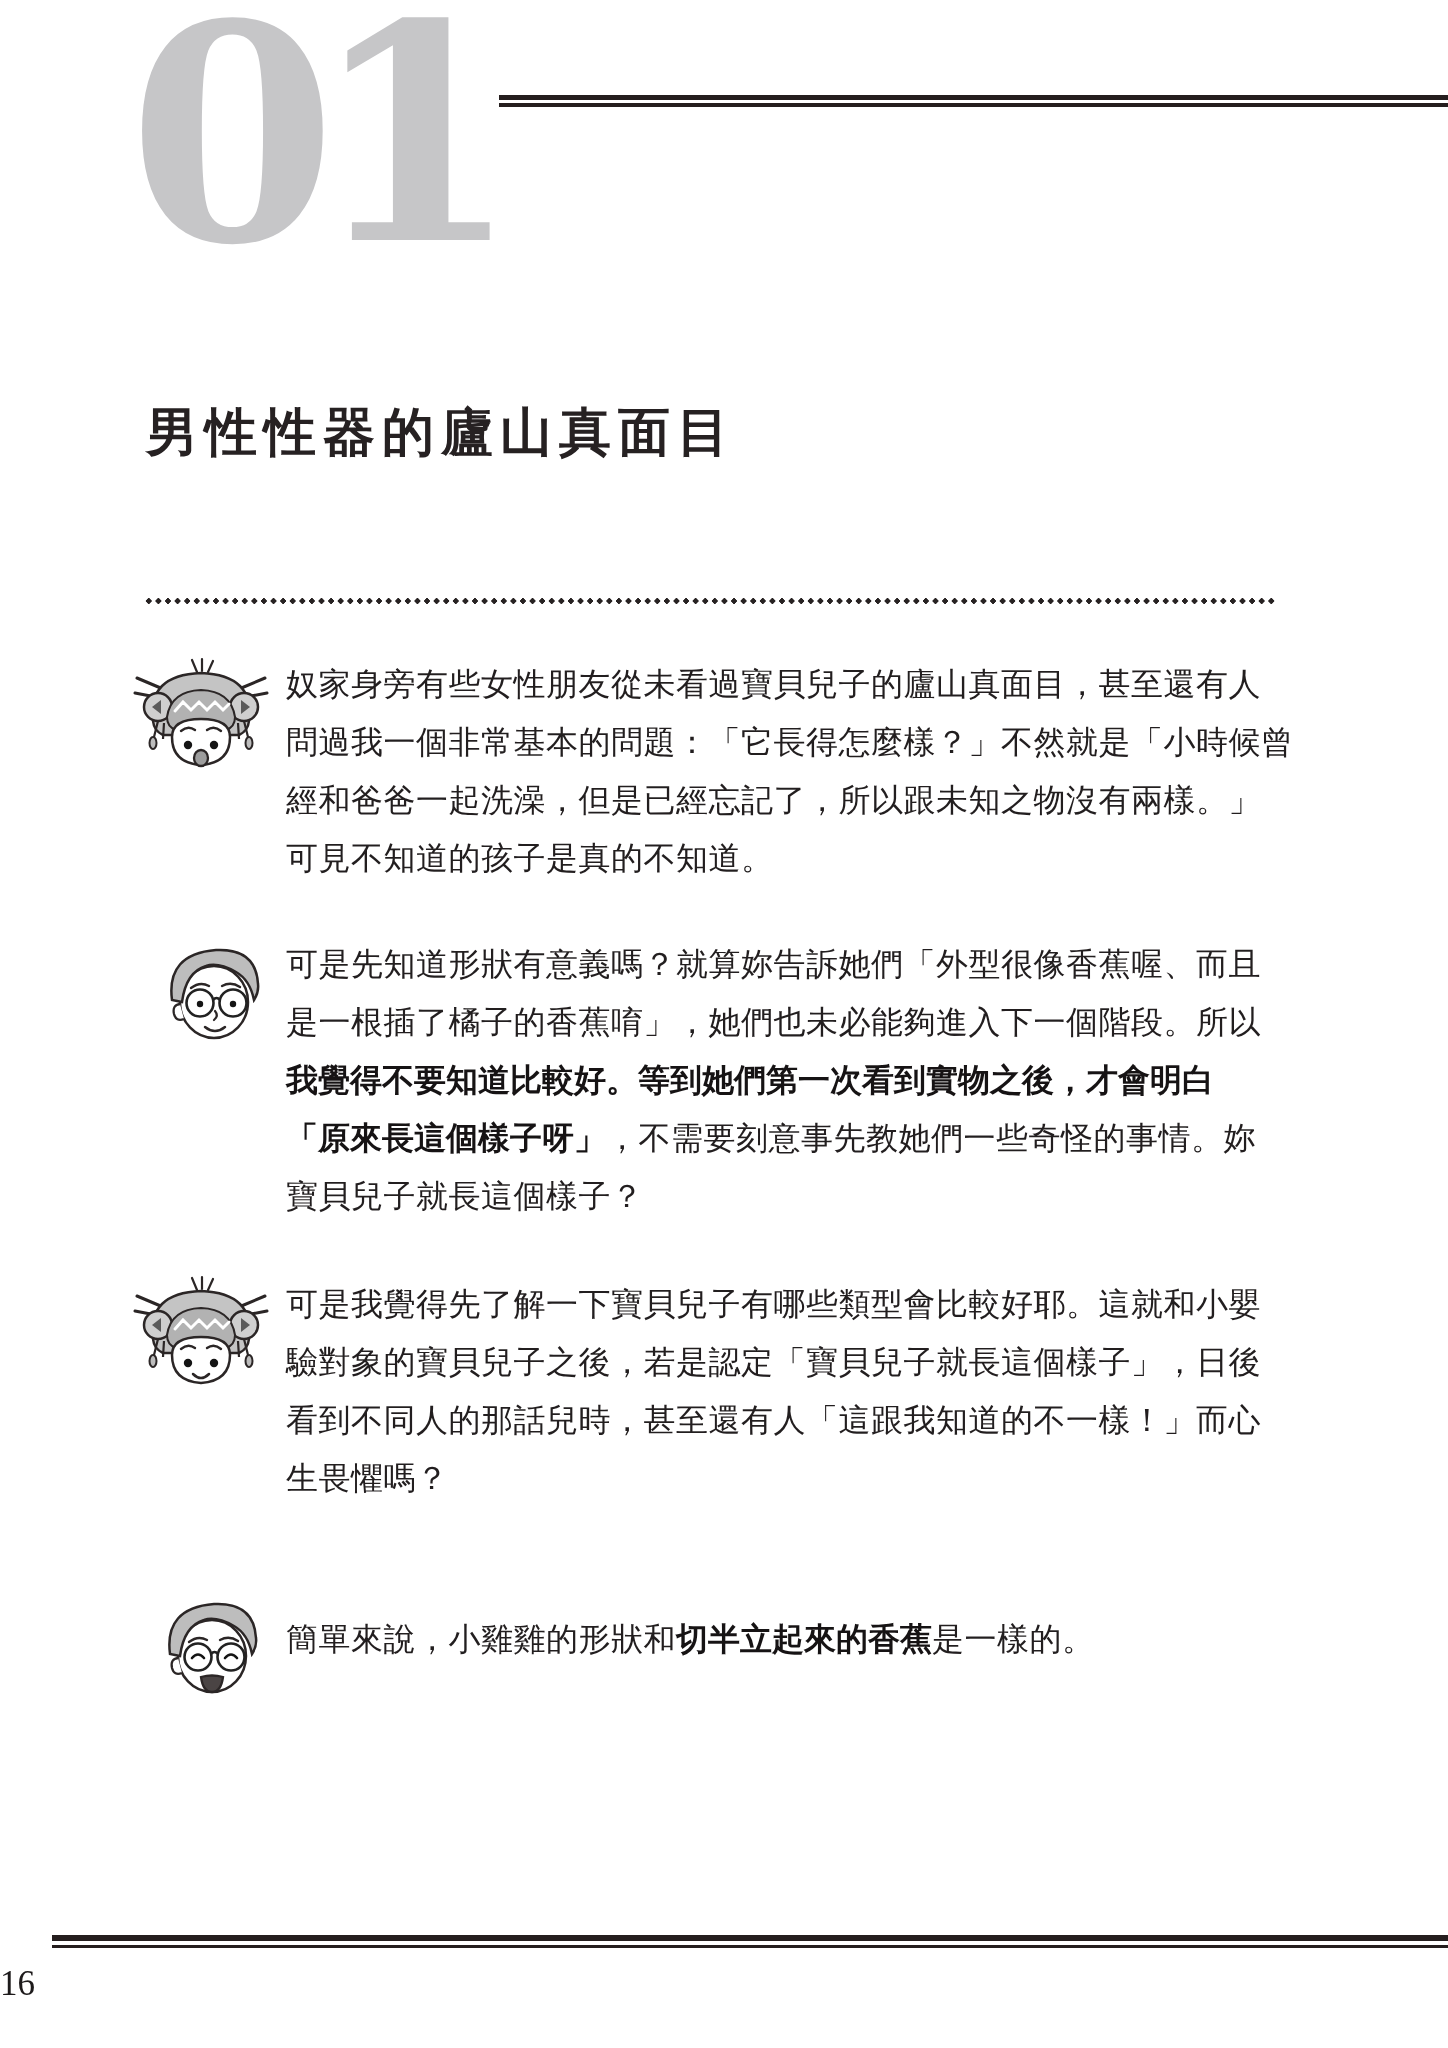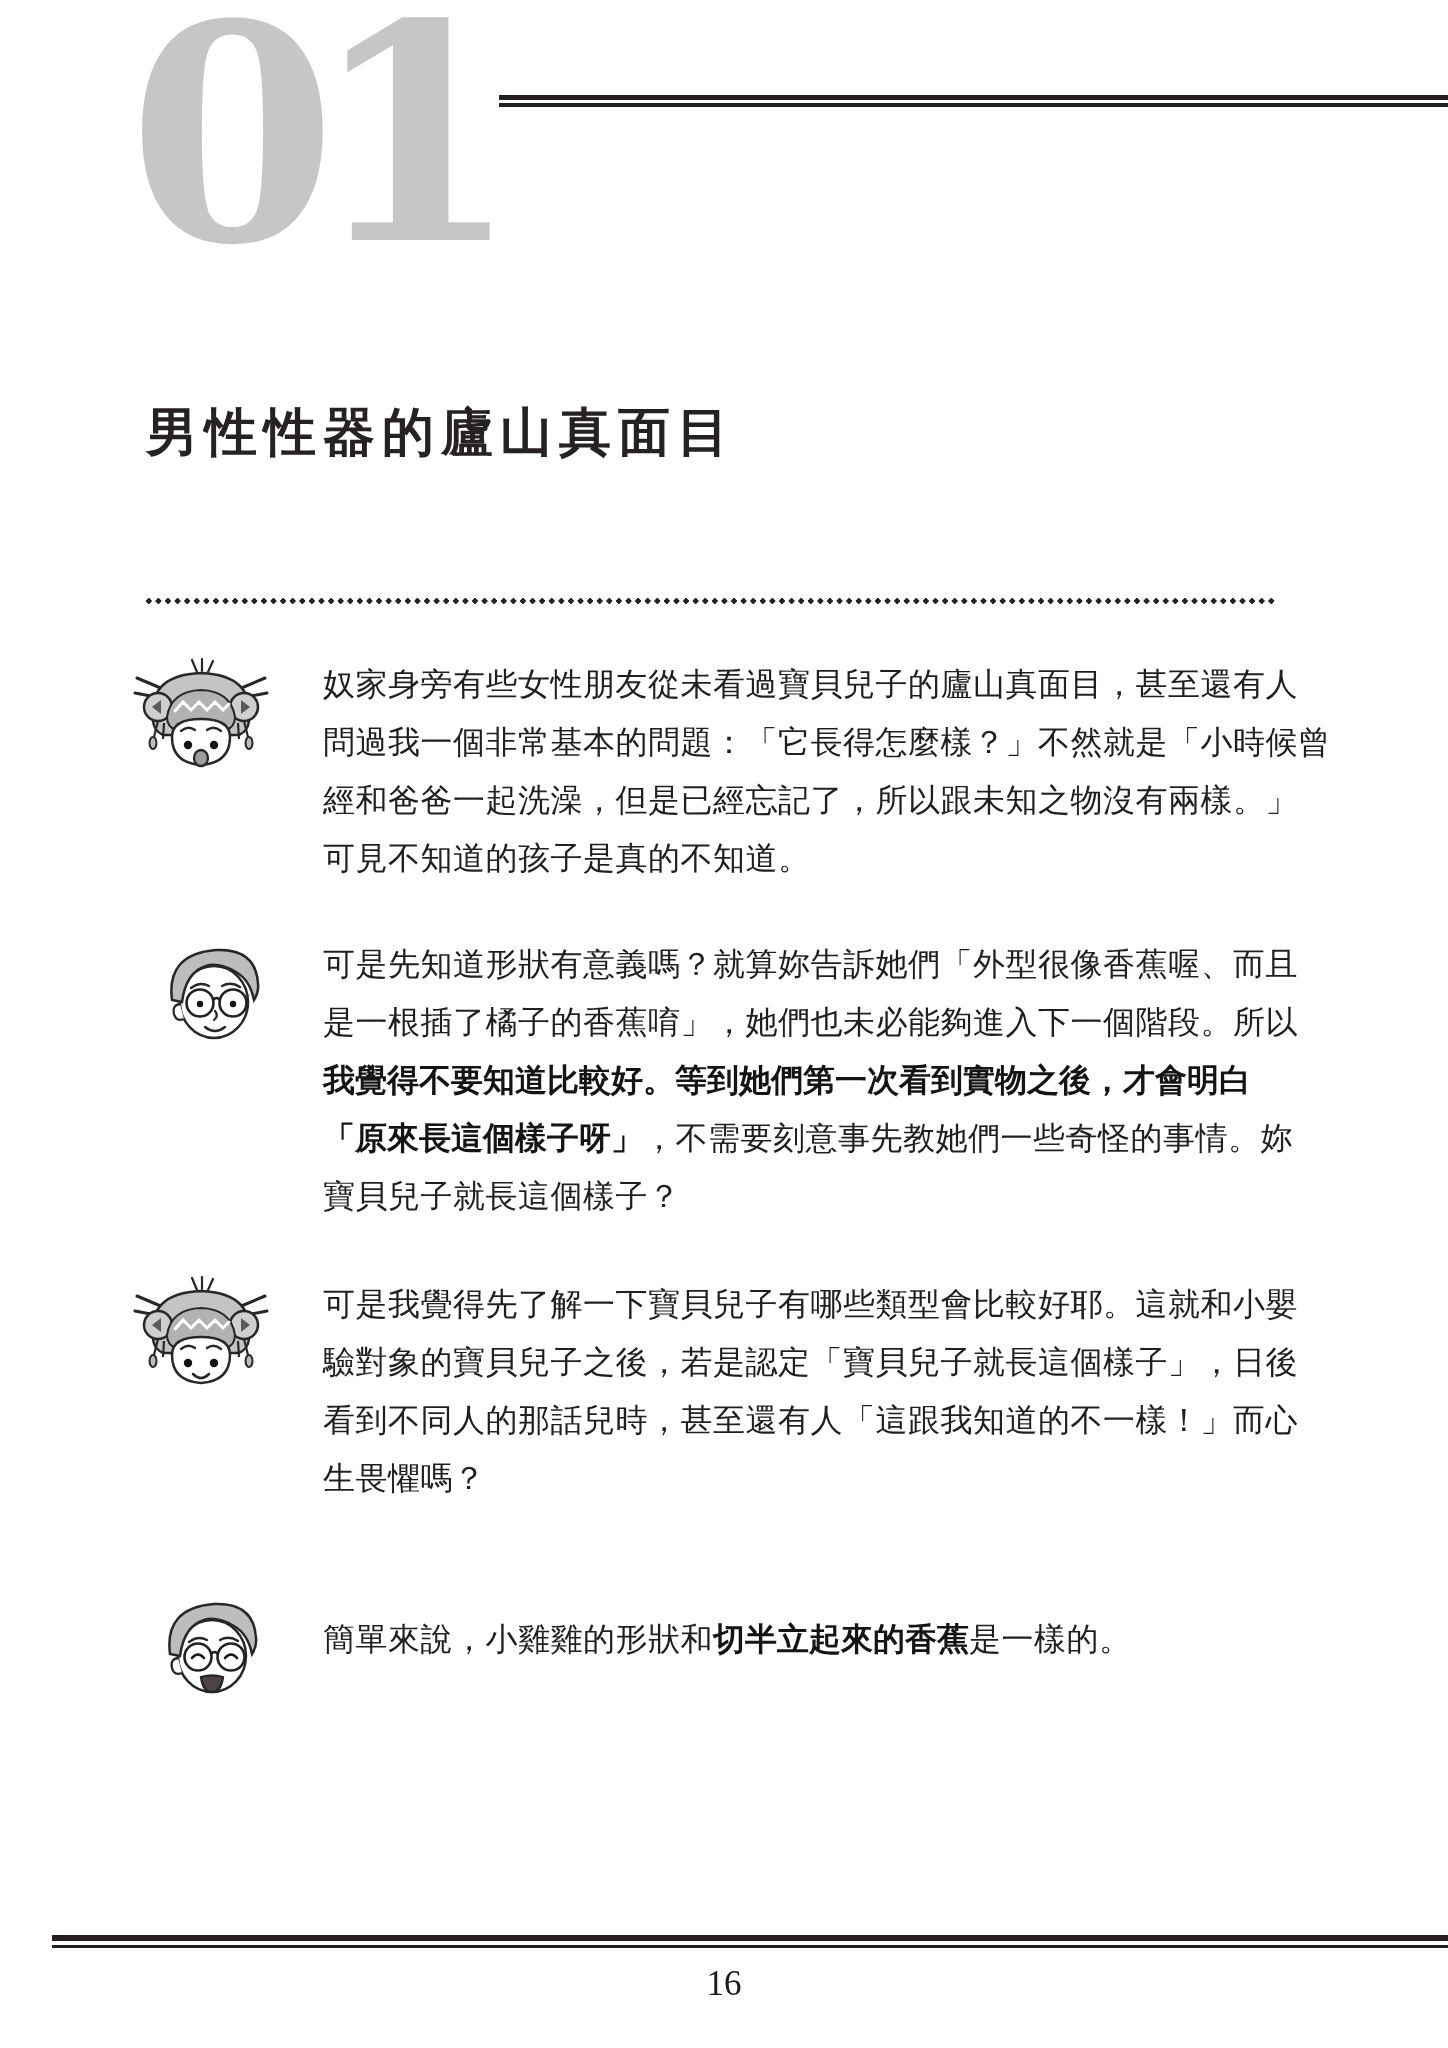--- a/index.html
+++ b/index.html
@@ -37,39 +37,38 @@
   .dotted-rule{
     position:absolute;left:144px;top:598px;
     width:1134px;height:6px;
     background-image:radial-gradient(circle 2.7px,#272222 97%,rgba(0,0,0,0) 100%);
     background-size:9.6px 6px;
     background-position:0 50%;
     background-repeat:repeat-x;
   }
   .para{position:absolute;left:0;width:1448px;}
   .avatar{position:absolute;display:block;}
-  .lines{position:absolute;left:286px;top:0;width:1020px;margin-left:37px;}
+  .lines{position:absolute;left:286px;top:0;width:1020px;}
   .line{
     height:58px;line-height:58px;
     font-size:32px;letter-spacing:0.5px;
     white-space:nowrap;
   }
   .line .b{
     font-family:"Liberation Sans","DejaVu Sans",sans-serif;
     font-weight:700;color:#161314;letter-spacing:0;
   }
   .bottom-rule{
     position:absolute;left:52px;right:0;top:1935px;
     height:13px;box-sizing:border-box;
     border-top:6px solid #251e1e;
     border-bottom:3px solid #251e1e;
   }
   .page-number{
     position:absolute;left:0;top:1964px;width:1448px;
-    text-align:center;
     font-size:35px;color:#1d1a1b;
   }
 </style>
 </head>
 <body>
 
 <div class="page">
 
   <div class="chapter-num">01</div>
 

